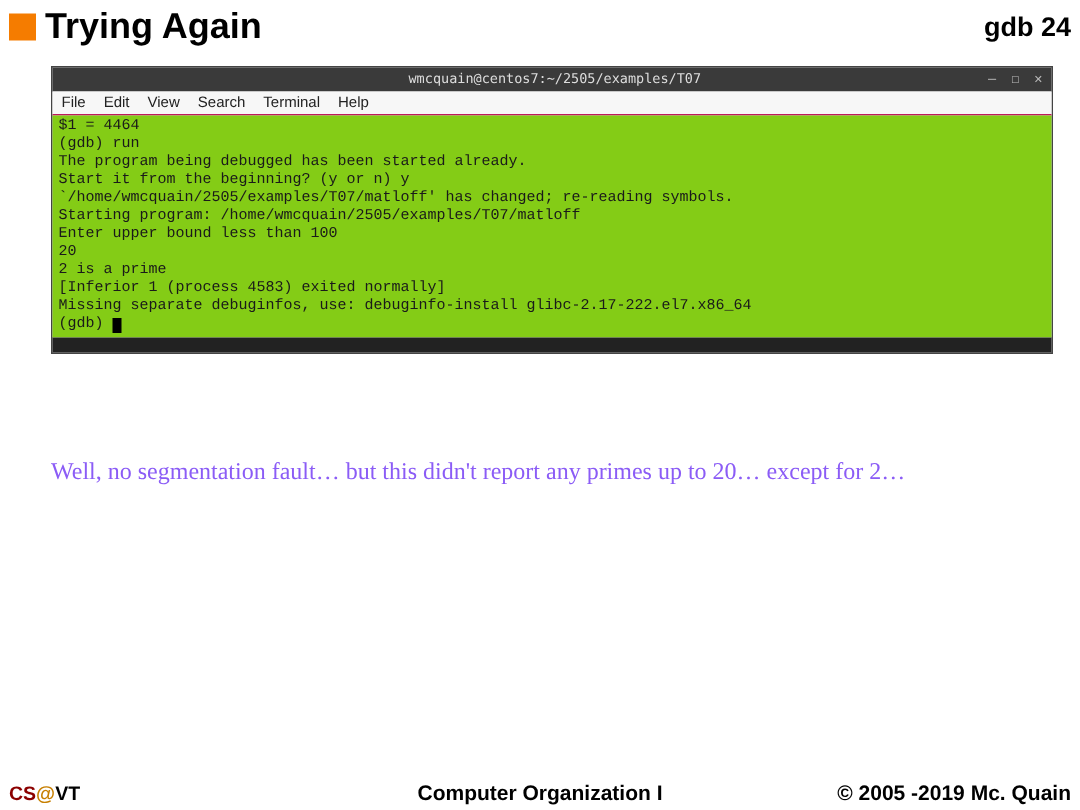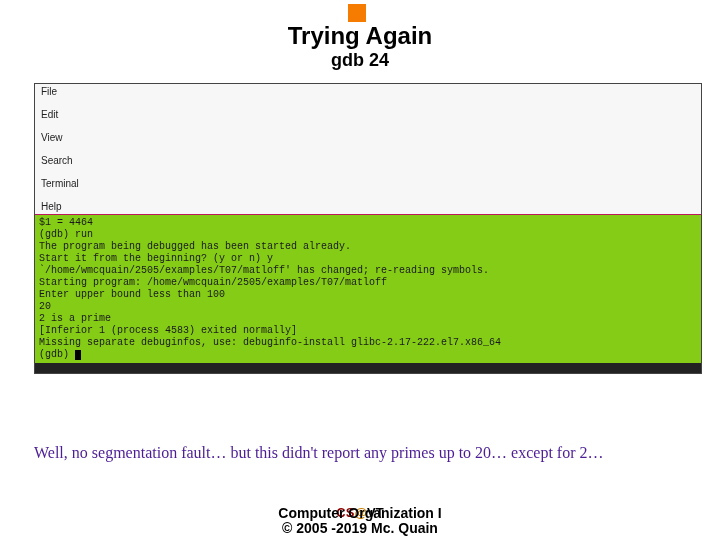--- a/index.html
+++ b/index.html
@@ -1,15 +1,15 @@
 <!DOCTYPE html>
 <html><head>
 <meta charset="utf-8">
 <style>
-  * { margin: 0; padding: 0; box-sizing: border-box; flex-direction: column; }
+  * { margin: 0; padding: 0; box-sizing: border-box; }
   body {
     width: 720px;
     height: 540px;
     background: #ffffff;
     font-family: Arial, Helvetica, sans-serif;
     position: relative;
     overflow: hidden;
   }
   .header {
     display: flex;
@@ -82,21 +82,21 @@
   }
   .term-footer {
     background: #222;
     height: 10px;
   }
   .body-text {
     margin-top: 70px;
     padding: 0 34px;
     font-family: "Times New Roman", Times, serif;
     font-size: 16px;
-    color: #4c1d95;
+    color: #8b5cf6;
   }
   .body-text p {
     margin-bottom: 18px;
   }
   .footer {
     position: absolute;
     bottom: 4px;
     left: 0;
     right: 0;
     display: flex;
@@ -137,20 +137,29 @@
 <div class="header">
   <div class="orange-square"></div>
   <div class="title">Trying Again</div>
   <div class="header-right">
     <span>gdb</span>
     <span>24</span>
   </div>
 </div>
 
 <div class="terminal-wrap">
+  <div class="term-titlebar">
+    <span style="width:40px"></span>
+    <span class="center">wmcquain@centos7:~/2505/examples/T07</span>
+    <span class="wincontrols">
+      <span>—</span>
+      <span>☐</span>
+      <span>✕</span>
+    </span>
+  </div>
   <div class="menubar">
     <span>File</span>
     <span>Edit</span>
     <span>View</span>
     <span>Search</span>
     <span>Terminal</span>
     <span>Help</span>
   </div>
   <div class="term-body"><span>$1 = 4464</span>
 <span>(gdb) run</span>

